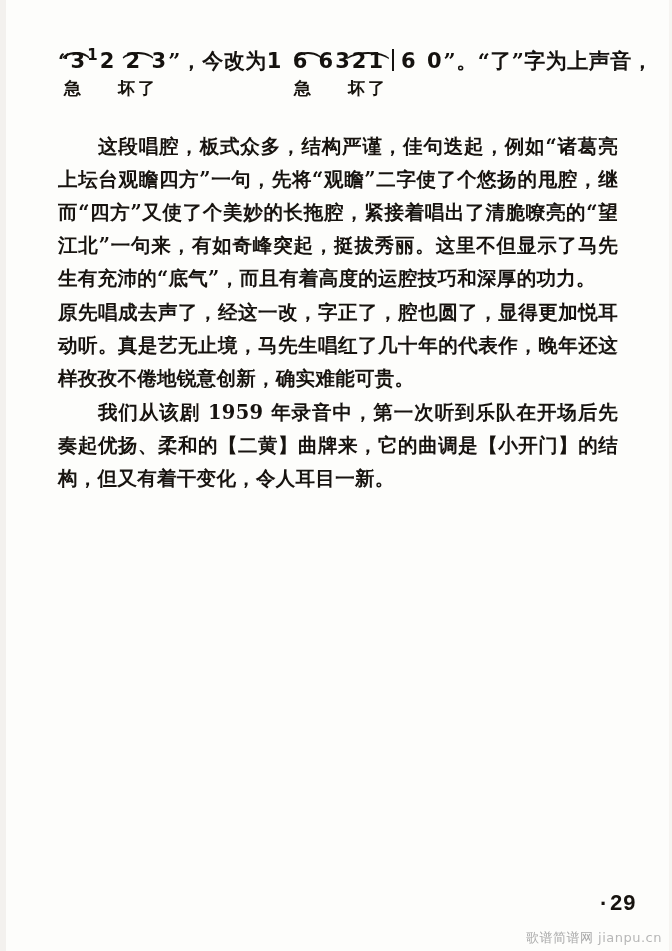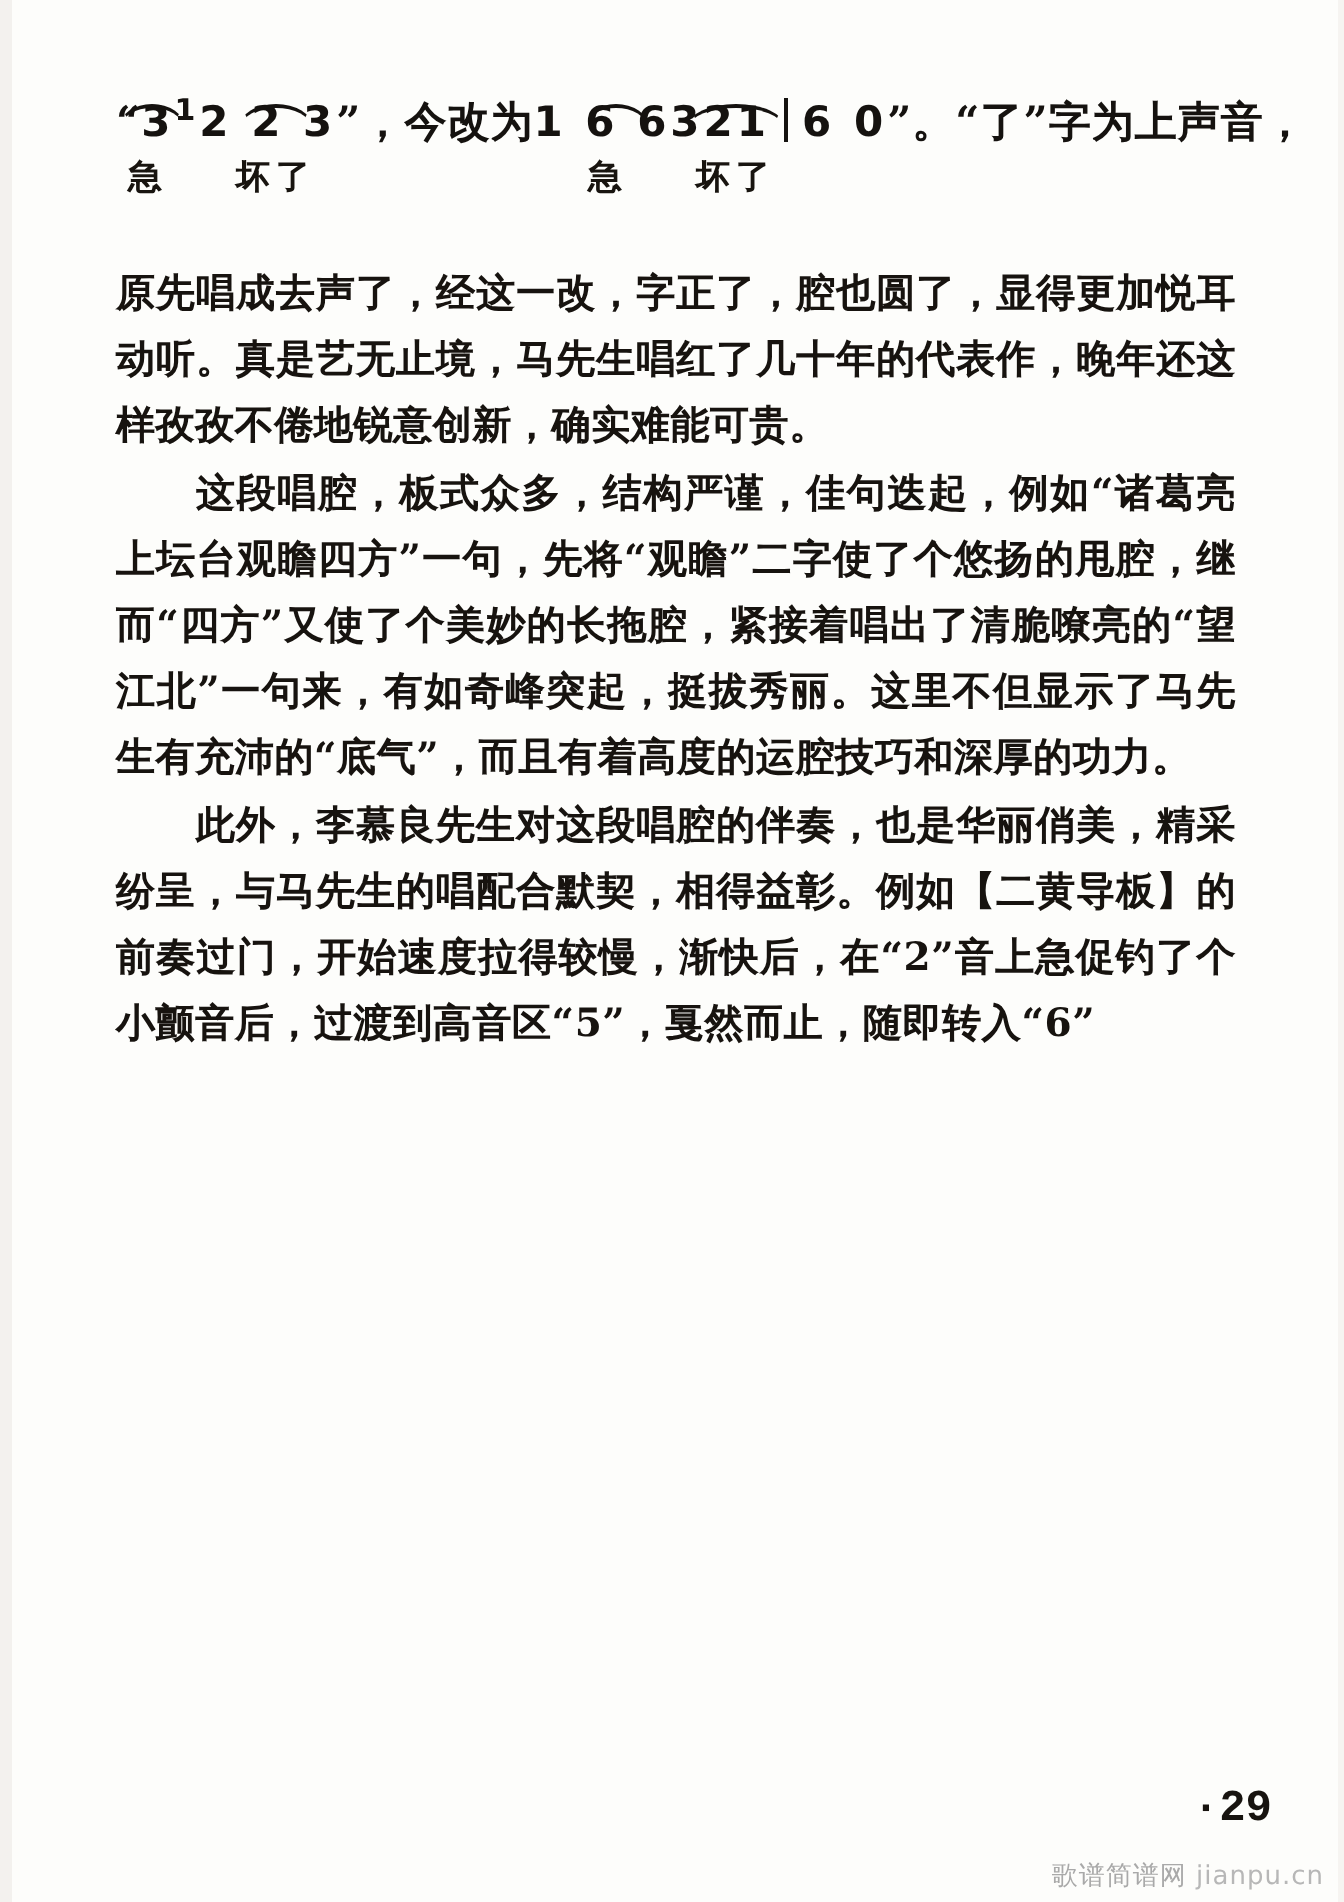--- a/index.html
+++ b/index.html
@@ -145,23 +145,23 @@
       <div class="slur" style="left:286px; top:6px; width:46px;"></div>
 
       <div class="lyric-row">
         <span class="lyric" style="left:6px;">急</span>
         <span class="lyric" style="left:60px;">坏了</span>
         <span class="lyric" style="left:236px;">急</span>
         <span class="lyric" style="left:290px;">坏了</span>
       </div>
     </div>
 
+    <p class="para indent">这段唱腔，板式众多，结构严谨，佳句迭起，例如“诸葛亮上坛台观瞻四方”一句，先将“观瞻”二字使了个悠扬的甩腔，继而“四方”又使了个美妙的长拖腔，紧接着唱出了清脆嘹亮的“望江北”一句来，有如奇峰突起，挺拔秀丽。这里不但显示了马先生有充沛的“底气”，而且有着高度的运腔技巧和深厚的功力。</p>
     <p class="para">原先唱成去声了，经这一改，字正了，腔也圆了，显得更加悦耳动听。真是艺无止境，马先生唱红了几十年的代表作，晚年还这样孜孜不倦地锐意创新，确实难能可贵。</p>
-    <p class="para indent">这段唱腔，板式众多，结构严谨，佳句迭起，例如“诸葛亮上坛台观瞻四方”一句，先将“观瞻”二字使了个悠扬的甩腔，继而“四方”又使了个美妙的长拖腔，紧接着唱出了清脆嘹亮的“望江北”一句来，有如奇峰突起，挺拔秀丽。这里不但显示了马先生有充沛的“底气”，而且有着高度的运腔技巧和深厚的功力。</p>
-    <p class="para indent">此外，李慕良先生对这段唱腔的伴奏，也是华丽俏美，精采纷呈，与马先生的唱配合默契，相得益彰。例如【二黄导板】的前奏过门，开始速度拉得较慢，渐快后，在“2”音上急促钓了个小颤音后，过渡到高音区“5”，戛然而止，随即转入“6”</p>
+    <p class="para indent">我们从该剧 1959 年录音中，第一次听到乐队在开场后先奏起优扬、柔和的【二黄】曲牌来，它的曲调是【小开门】的结构，但又有着干变化，令人耳目一新。</p>
   </div>
 
   <div class="page-number">
     <span class="dot">·</span><span>29</span>
   </div>
 
   <div class="watermark">
     <span>歌谱简谱网</span>
     <span class="wm-site">jianpu.cn</span>
   </div>

